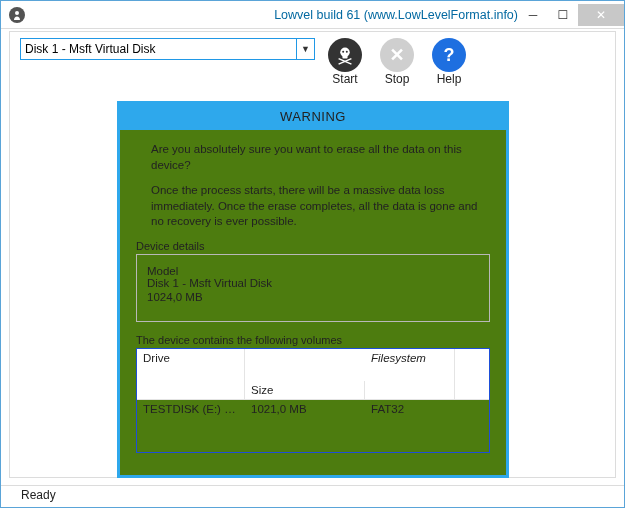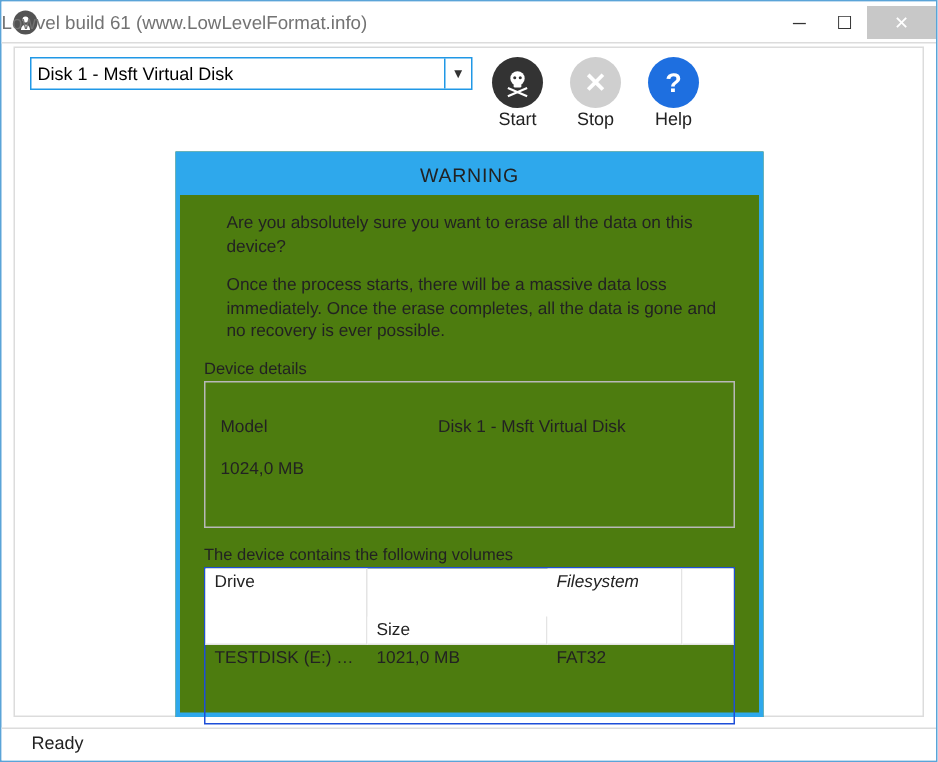--- a/index.html
+++ b/index.html
@@ -1,39 +1,39 @@
 <!DOCTYPE html>
 <html><head>
 <meta charset="utf-8">
 <style>
   * { box-sizing: border-box; font-family: "Segoe UI", Tahoma, sans-serif; }
   body { margin: 0; background: #fff; }
   .window { width: 625px; height: 508px; border: 1px solid #5aa4d8; background: #fff; position: relative; overflow: hidden; }
   .titlebar { height: 28px; background: #fff; display: flex; align-items: center; border-bottom: 1px solid #dcdcdc; }
   .titlebar .app-icon { width: 16px; height: 16px; margin: 0 6px 0 8px; border-radius: 50%; background:#535353; display:flex; align-items:center; justify-content:center;}
-  .titlebar .title { flex: 1; text-align: left; font-size: 12.5px; color: #737373; margin-left:-30px;}
+  .titlebar .title { flex: 1; text-align: right; font-size: 12.5px; color: #0369a1; margin-left:-30px;}
   .winbtns { display:flex; }
   .winbtn { width: 30px; height: 22px; display:flex; align-items:center; justify-content:center; font-size:12px; color:#333; }
   .winbtn.close { background:#c8c8c8; color:#fff; width:46px; height:22px;}
   .toolbar { padding: 6px 10px 2px 10px; display:flex; align-items:flex-start; gap:8px; }
   .combo { width: 295px; height: 22px; border: 1px solid #2098e6; background:#fff; display:flex; align-items:center; font-size:12px; padding:0 4px; position:relative;}
   .combo .arrow { position:absolute; right:0; top:0; width:18px; height:20px; border-left:1px solid #2098e6; display:flex; align-items:center; justify-content:center; color:#333; font-size:9px;}
   .tbtn { display:flex; flex-direction:column; align-items:center; font-size:12px; color:#222; width:44px;}
   .tbtn .circ { width:34px; height:34px; border-radius:50%; display:flex; align-items:center; justify-content:center; }
   .circ.start{ background:#333;}
   .circ.stop{ background:#cfcfcf;}
   .circ.help{ background:#1e6fe0;}
   .circ .glyph{ color:#fff; font-weight:bold; font-size:18px;}
   .dialog { position:absolute; left:116px; top:100px; width:392px; height:377px; background:#4d7c0f; border:3px solid #2ea8ec; }
   .dlg-title { background:#2ea8ec; color:#222; text-align:center; font-size:13px; padding:5px 0 6px 0; letter-spacing:.5px;}
   .dlg-body { padding:12px 16px 10px 16px; font-size:11.5px; color:#222;}
   .dlg-body p { margin: 0 0 10px 15px; line-height:1.35;}
   .sect-label { font-size:11px; margin: 6px 0 2px 0;}
   .panel { border:1px solid #b8b8b8; padding:8px 10px 16px 10px; }
-  .row { display:flex; font-size:11.5px; margin:16px 0;}
+  .row { display:flex; font-size:11.5px; margin:2px 0;flex-direction:column;}
   .row .k{ width:145px;}
   .table { border:1px solid #1d4ed8; font-size:11.5px; margin-top:2px;}
   .thead{ display:flex; background:#fff;}
   .th{ padding:3px 6px; border-right:1px solid #e4e4e4; background:#fff; border-bottom:1px solid #e4e4e4; color:#222;}
   .th.c1{width:108px;} .th.c2{width:120px;margin-top:32px;} .th.c3{width:90px;font-style:italic;} .th.c4{flex:1; border-right:none;}
   .trow{display:flex; }
   .td{ padding:3px 6px;}
   .td.c1{width:108px; white-space:nowrap; overflow:hidden; text-overflow:ellipsis;} .td.c2{width:120px;} .td.c3{width:90px;}
   .tbody{ height:52px;}
   .dlg-btns { display:flex; justify-content:space-between; padding: 0 3px 0 16px; margin-top:23px;}

